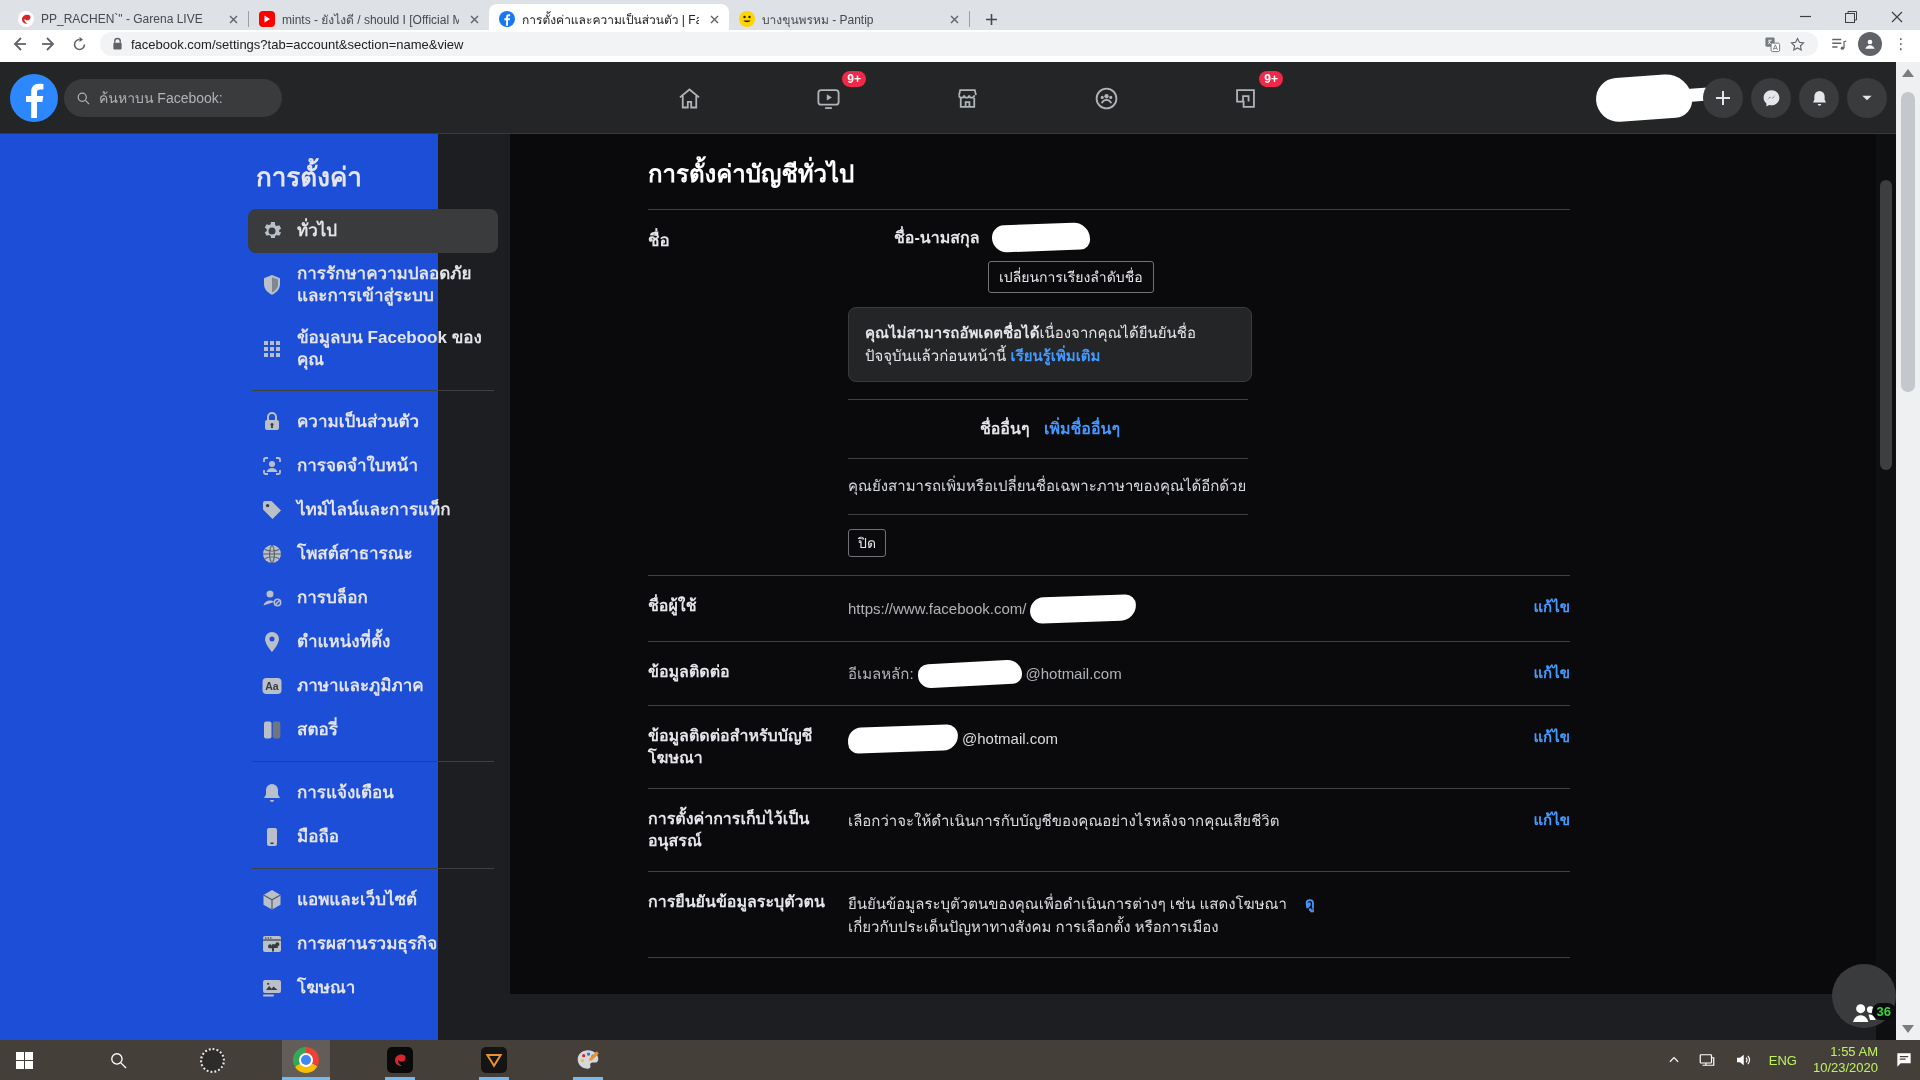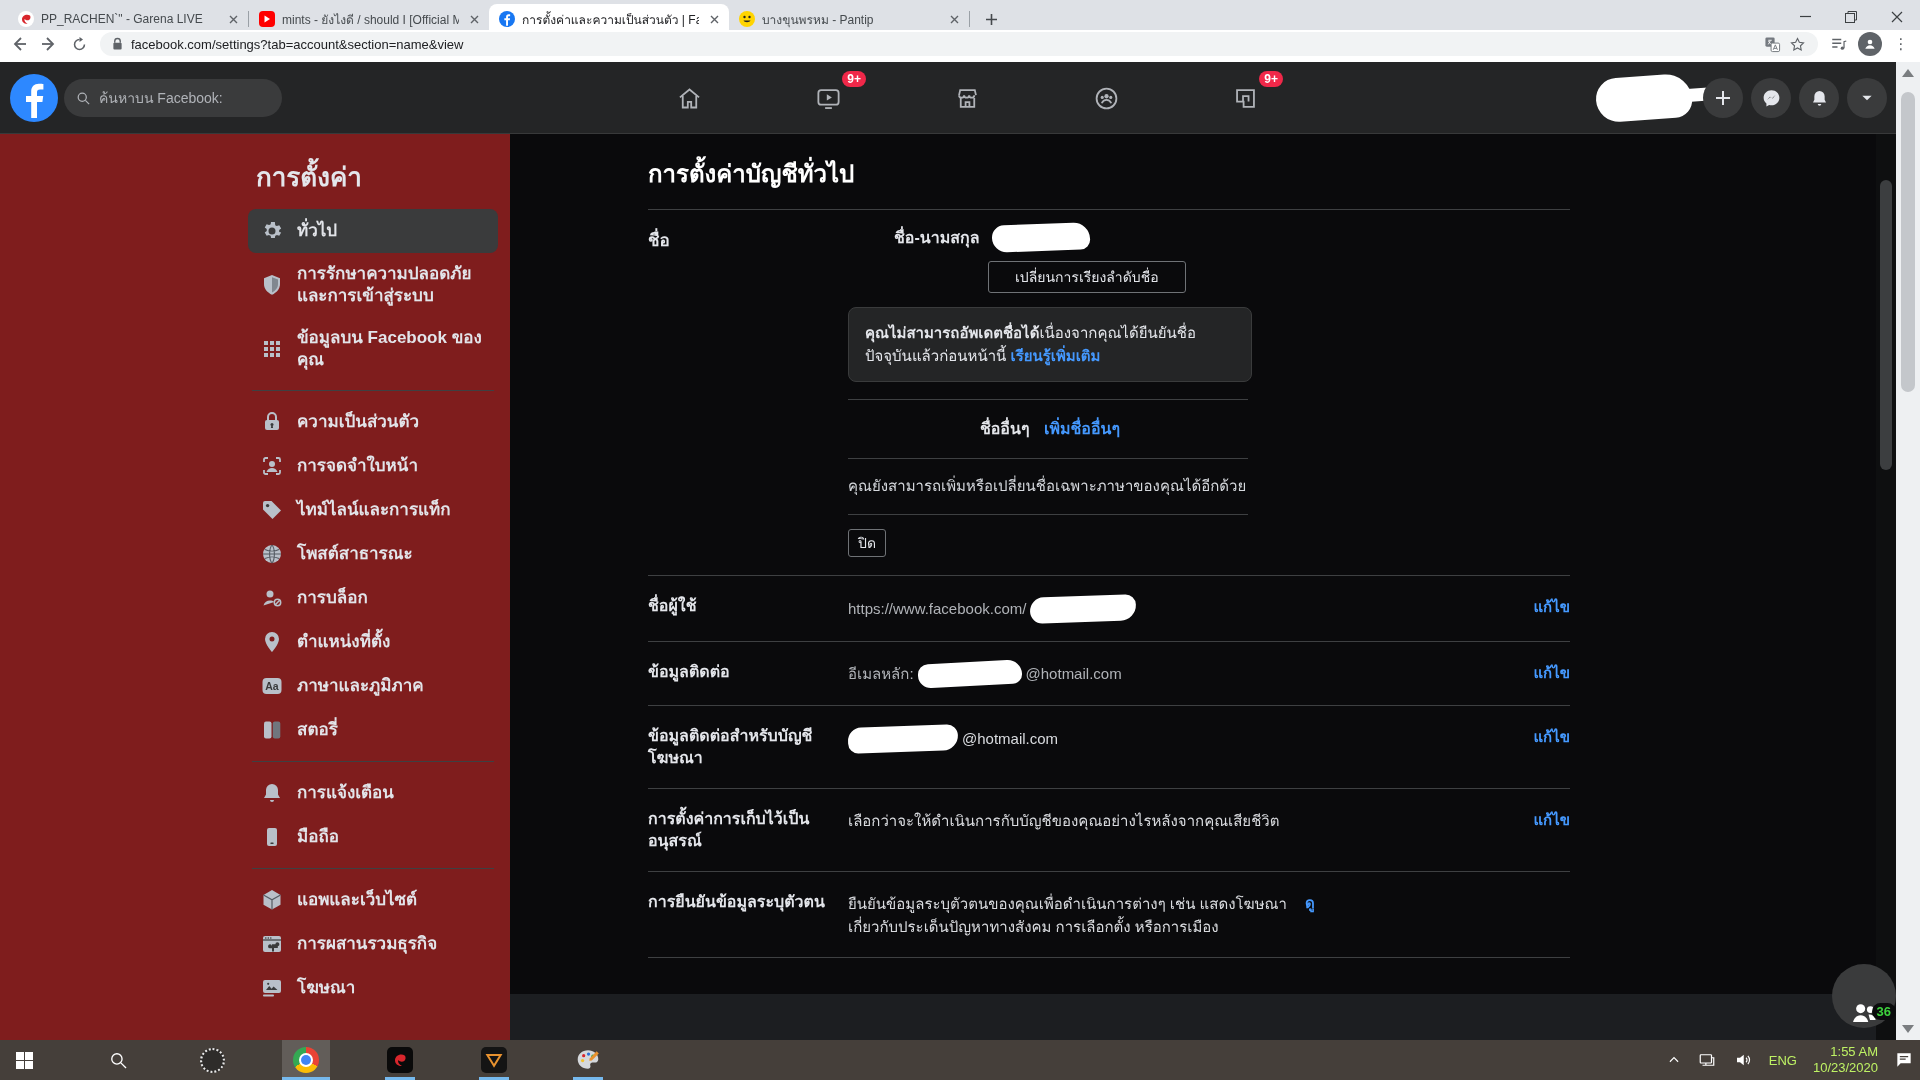--- a/index.html
+++ b/index.html
@@ -41,37 +41,37 @@
 .fb-badge { position:absolute; top:9px; right:32px; background:#f02849; color:#fff; font-size:12px; font-weight:bold; line-height:16px; padding:0 5px; border-radius:9px; }
 .fb-right { position:absolute; left:1703px; top:16px; display:flex; gap:8px; }
 .fb-circle { width:40px; height:40px; border-radius:50%; background:#3a3b3c; display:flex; align-items:center; justify-content:center; color:#e4e6eb; }
 
 
 .scrib { background:#fff; display:inline-block; position:relative; }
 .scrib-profile { position:absolute; left:1596px; top:14px; width:96px; height:44px; border-radius:24px 30px 20px 26px; transform:rotate(-4deg); }
 .scrib-profile:after { content:""; position:absolute; right:-30px; top:16px; width:48px; height:13px; background:#fff; border-radius:8px; }
 
 
-.fb-left { position:absolute; left:0; top:72px; width:510px; bottom:0; background:#7f1d1d; }
+.fb-left { position:absolute; left:0; top:72px; width:438px; bottom:0; background:#1d4ed8; }
 .nav-title { margin:22px 0 12px 256px; font-size:26px; font-weight:bold; color:#e4e6eb; }
 .nav { margin-left:248px; width:250px; }
 .nav-item { display:flex; align-items:center; gap:13px; padding:10px 6px 10px 12px; border-radius:8px; font-size:17px; font-weight:600; color:#e2e4e9; line-height:22px; overflow-wrap:anywhere; }
 .nav-item.sel { background:#3a3b3c; }
 .nav-icon { width:24px; height:24px; flex:none; }
 .nav-div { height:1px; background:#3e4042; margin:9px 4px; }
 
 
 .card { position:absolute; left:510px; top:72px; width:1366px; height:860px; background:#0a0a0c; padding:20px 306px 0 138px; z-index:1; }
 .card-title { font-size:24px; font-weight:bold; color:#ffffff; padding-bottom:16px; border-bottom:1px solid #3e4042; }
 .name-sec { display:flex; border-bottom:1px solid #3e4042; padding:14px 0 2px; }
 .sec-label { width:200px; font-size:17px; font-weight:bold; color:#e4e6eb; padding-top:6px; line-height:22px; overflow-wrap:anywhere; padding-right:16px; }
 .name-body { width:620px; font-size:15px; color:#e4e6eb; }
 .fullname-line { margin-left:46px; display:flex; align-items:center; gap:12px; }
 .fullname-label { font-weight:bold; font-size:16px; }
-.btn { display:inline-block; background:transparent; border:1px solid #6f7276; border-radius:3px; color:#e4e6eb; font-size:14px; font-family:inherit; padding:4px 26px; }
+.btn { display:inline-block; background:transparent; border:1px solid #6f7276; border-radius:3px; color:#e4e6eb; font-size:14px; font-family:inherit; padding:4px 10px; }
 .btn-reorder { margin:10px 0 0 140px; }
 .notice { margin-top:14px; width:404px; background:#242526; border:1px solid #3a3b3c; border-radius:8px; padding:13px 16px; line-height:1.55; overflow-wrap:anywhere; }
 .blue-link { color:#4599ff; font-weight:600; text-decoration:none; }
 .sub-div { border:none; border-top:1px solid #3e4042; width:400px; margin-top:17px; }
 .other-names { width:404px; text-align:center; margin-top:16px; font-size:16px; }
 .other-names b { margin-right:10px; }
 .lang-note { margin-top:15px; width:480px; color:#d5d8dd; line-height:1.55; overflow-wrap:anywhere; }
 .btn-close { margin:14px 0 16px; padding:2px 9px; }
 .row { display:flex; align-items:flex-start; padding:19px 0; border-bottom:1px solid #3e4042; font-size:15px; }
 .row-label { width:200px; font-size:16px; font-weight:bold; color:#e4e6eb; line-height:22px; padding-right:16px; overflow-wrap:anywhere; }

